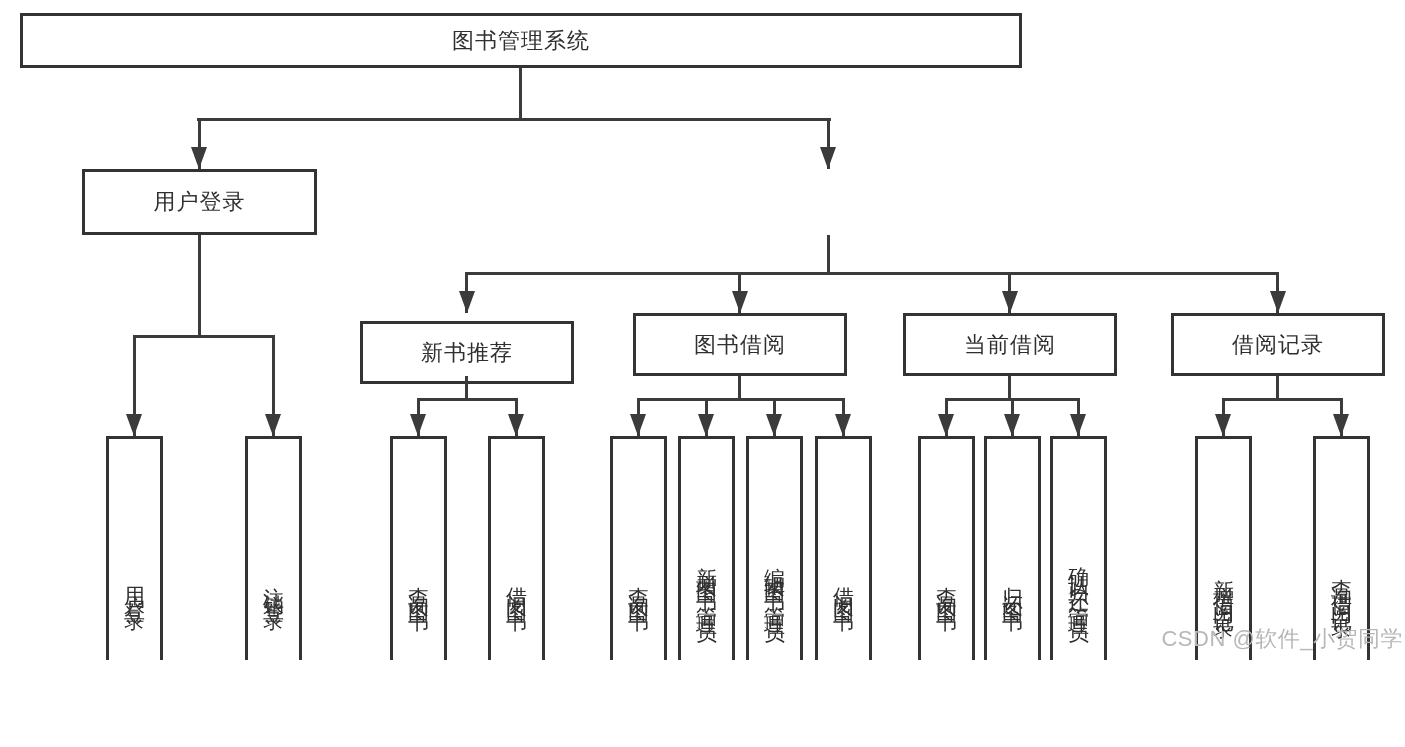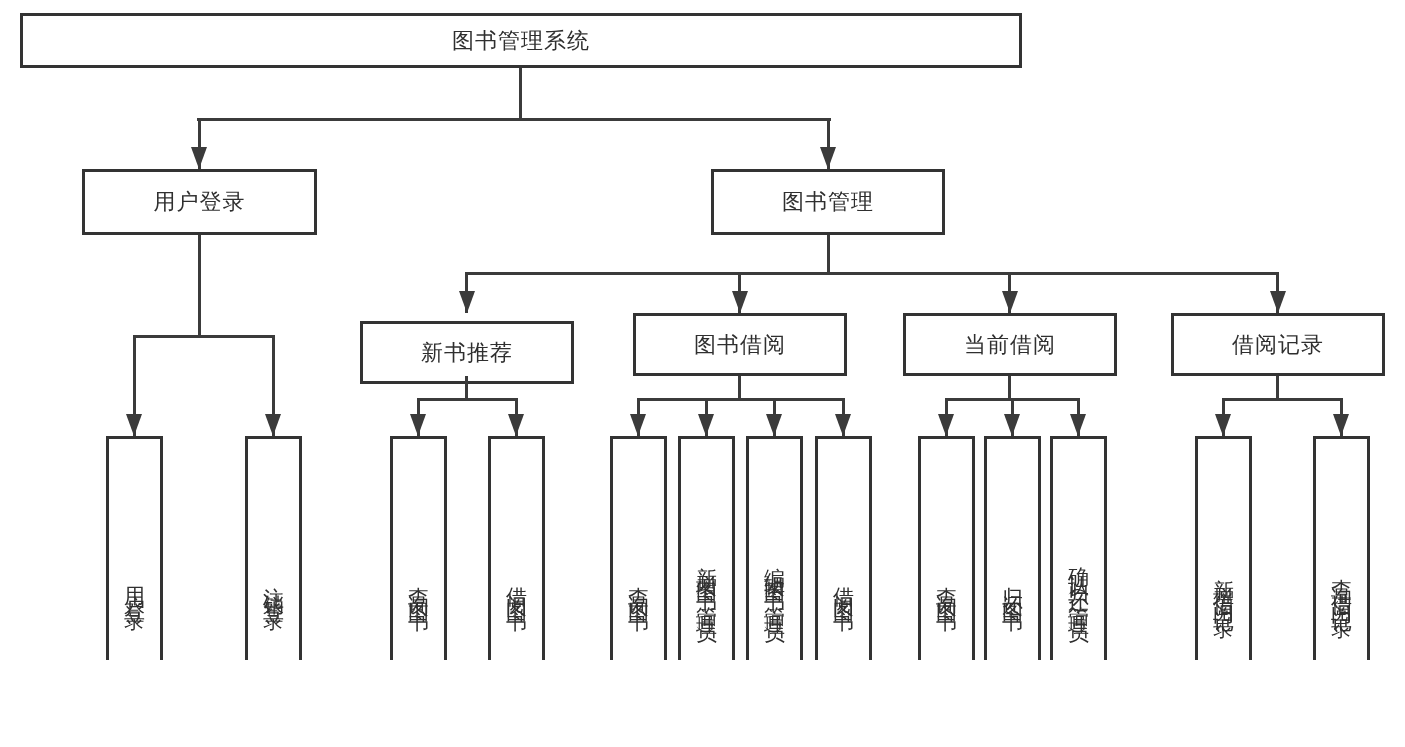--- a/index.html
+++ b/index.html
@@ -73,23 +73,20 @@
 
   <div class="vline" style="left:519px;top:68px;height:53px;"></div>
   <div class="hline" style="left:197px;top:118px;width:634px;"></div>
   <div class="vline" style="left:198px;top:118px;height:51px;"></div>
   <div class="arrow" style="left:191px;top:147px;"></div>
   <div class="vline" style="left:827px;top:118px;height:51px;"></div>
   <div class="arrow" style="left:820px;top:147px;"></div>
 
   <div class="box" style="left:82px;top:169px;width:235px;height:66px;">
     <span>用户登录</span>
-  </div>
-  <div class="box" style="left:711px;top:169px;width:234px;height:66px;">
-    <span>图书管理</span>
   </div>
 
   <div class="vline" style="left:198px;top:235px;height:103px;"></div>
   <div class="hline" style="left:133px;top:335px;width:142px;"></div>
   <div class="vline" style="left:133px;top:335px;height:101px;"></div>
   <div class="arrow" style="left:126px;top:414px;"></div>
   <div class="vline" style="left:272px;top:335px;height:101px;"></div>
   <div class="arrow" style="left:265px;top:414px;"></div>
 
   <div class="vline" style="left:827px;top:235px;height:40px;"></div>
@@ -187,14 +184,15 @@
       <span>确认归还（管理员）</span>
     </div>
 
   <div class="leaf" style="left:1195px;">
       <span>新增借阅记录</span>
     </div>
   <div class="leaf" style="left:1313px;">
       <span>查询借阅记录</span>
     </div>
 
+  <div class="watermark">CSDN @软件_小贺同学</div>
 
 </div>
 
 </body></html>

